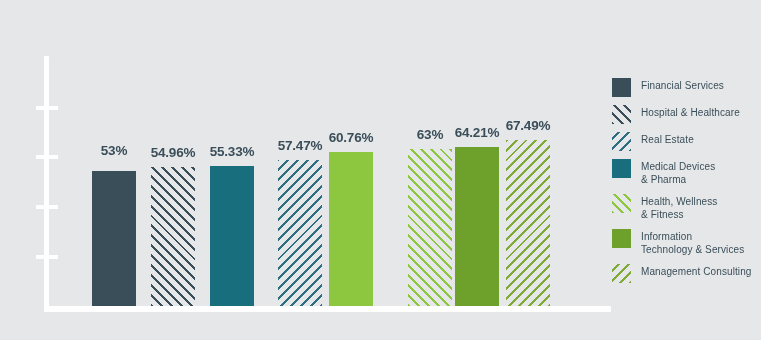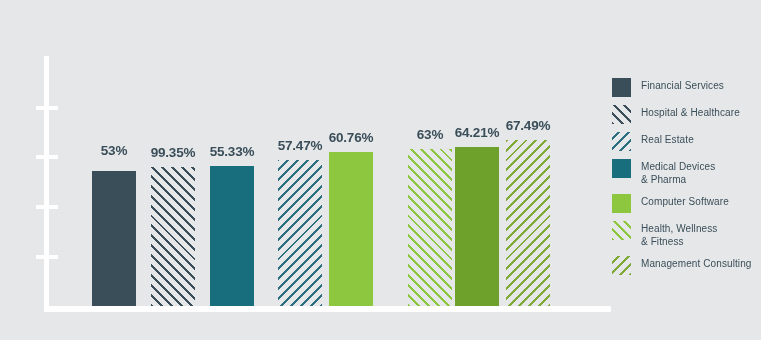--- a/index.html
+++ b/index.html
@@ -159,21 +159,21 @@
         <div class="y-tick" style="top: 255px;"></div>
       </div>
 
     <div id="bars">
         <div class="bar-group" style="left: 92px; width: 44px; height: 135px;">
           <div class="bar fill-slate" style="height: 135px;"></div>
           <div class="bar-label" style="bottom: 148px; text-align: right;">53%</div>
         </div>
         <div class="bar-group" style="left: 151px; width: 44px; height: 139px;">
           <div class="bar hatch-slate-fwd" style="height: 139px;"></div>
-          <div class="bar-label" style="bottom: 146px;">99.35%</div>
+          <div class="bar-label" style="bottom: 146px;">54.96%</div>
         </div>
         <div class="bar-group" style="left: 210px; width: 44px; height: 132px;">
           <div class="bar fill-teal" style="height: 140px;"></div>
           <div class="bar-label" style="bottom: 147px;">55.33%</div>
         </div>
         <div class="bar-group" style="left: 278px; width: 44px; height: 146px;">
           <div class="bar hatch-teal-back" style="height: 146px;"></div>
           <div class="bar-label" style="bottom: 153px;">57.47%</div>
         </div>
         <div class="bar-group" style="left: 329px; width: 44px; height: 113px;">
@@ -207,26 +207,26 @@
       </div>
       <div class="legend-item">
         <div class="legend-swatch hatch-teal-back"></div>
         <div class="legend-label">Real Estate</div>
       </div>
       <div class="legend-item">
         <div class="legend-swatch fill-teal"></div>
         <div class="legend-label">Medical Devices<br>&amp; Pharma</div>
       </div>
       <div class="legend-item">
-        <div class="legend-swatch fill-lgreen"></div>
-        <div class="legend-label">Computer Software</div>
-      </div>
-      <div class="legend-item">
         <div class="legend-swatch hatch-lgreen-fwd"></div>
         <div class="legend-label">Health, Wellness<br>&amp; Fitness</div>
       </div>
       <div class="legend-item">
+        <div class="legend-swatch fill-ogreen"></div>
+        <div class="legend-label">Information<br>Technology &amp; Services</div>
+      </div>
+      <div class="legend-item">
         <div class="legend-swatch hatch-ogreen-back"></div>
         <div class="legend-label">Management Consulting</div>
       </div>
     </div>
 
 </div>
 
 </body></html>

